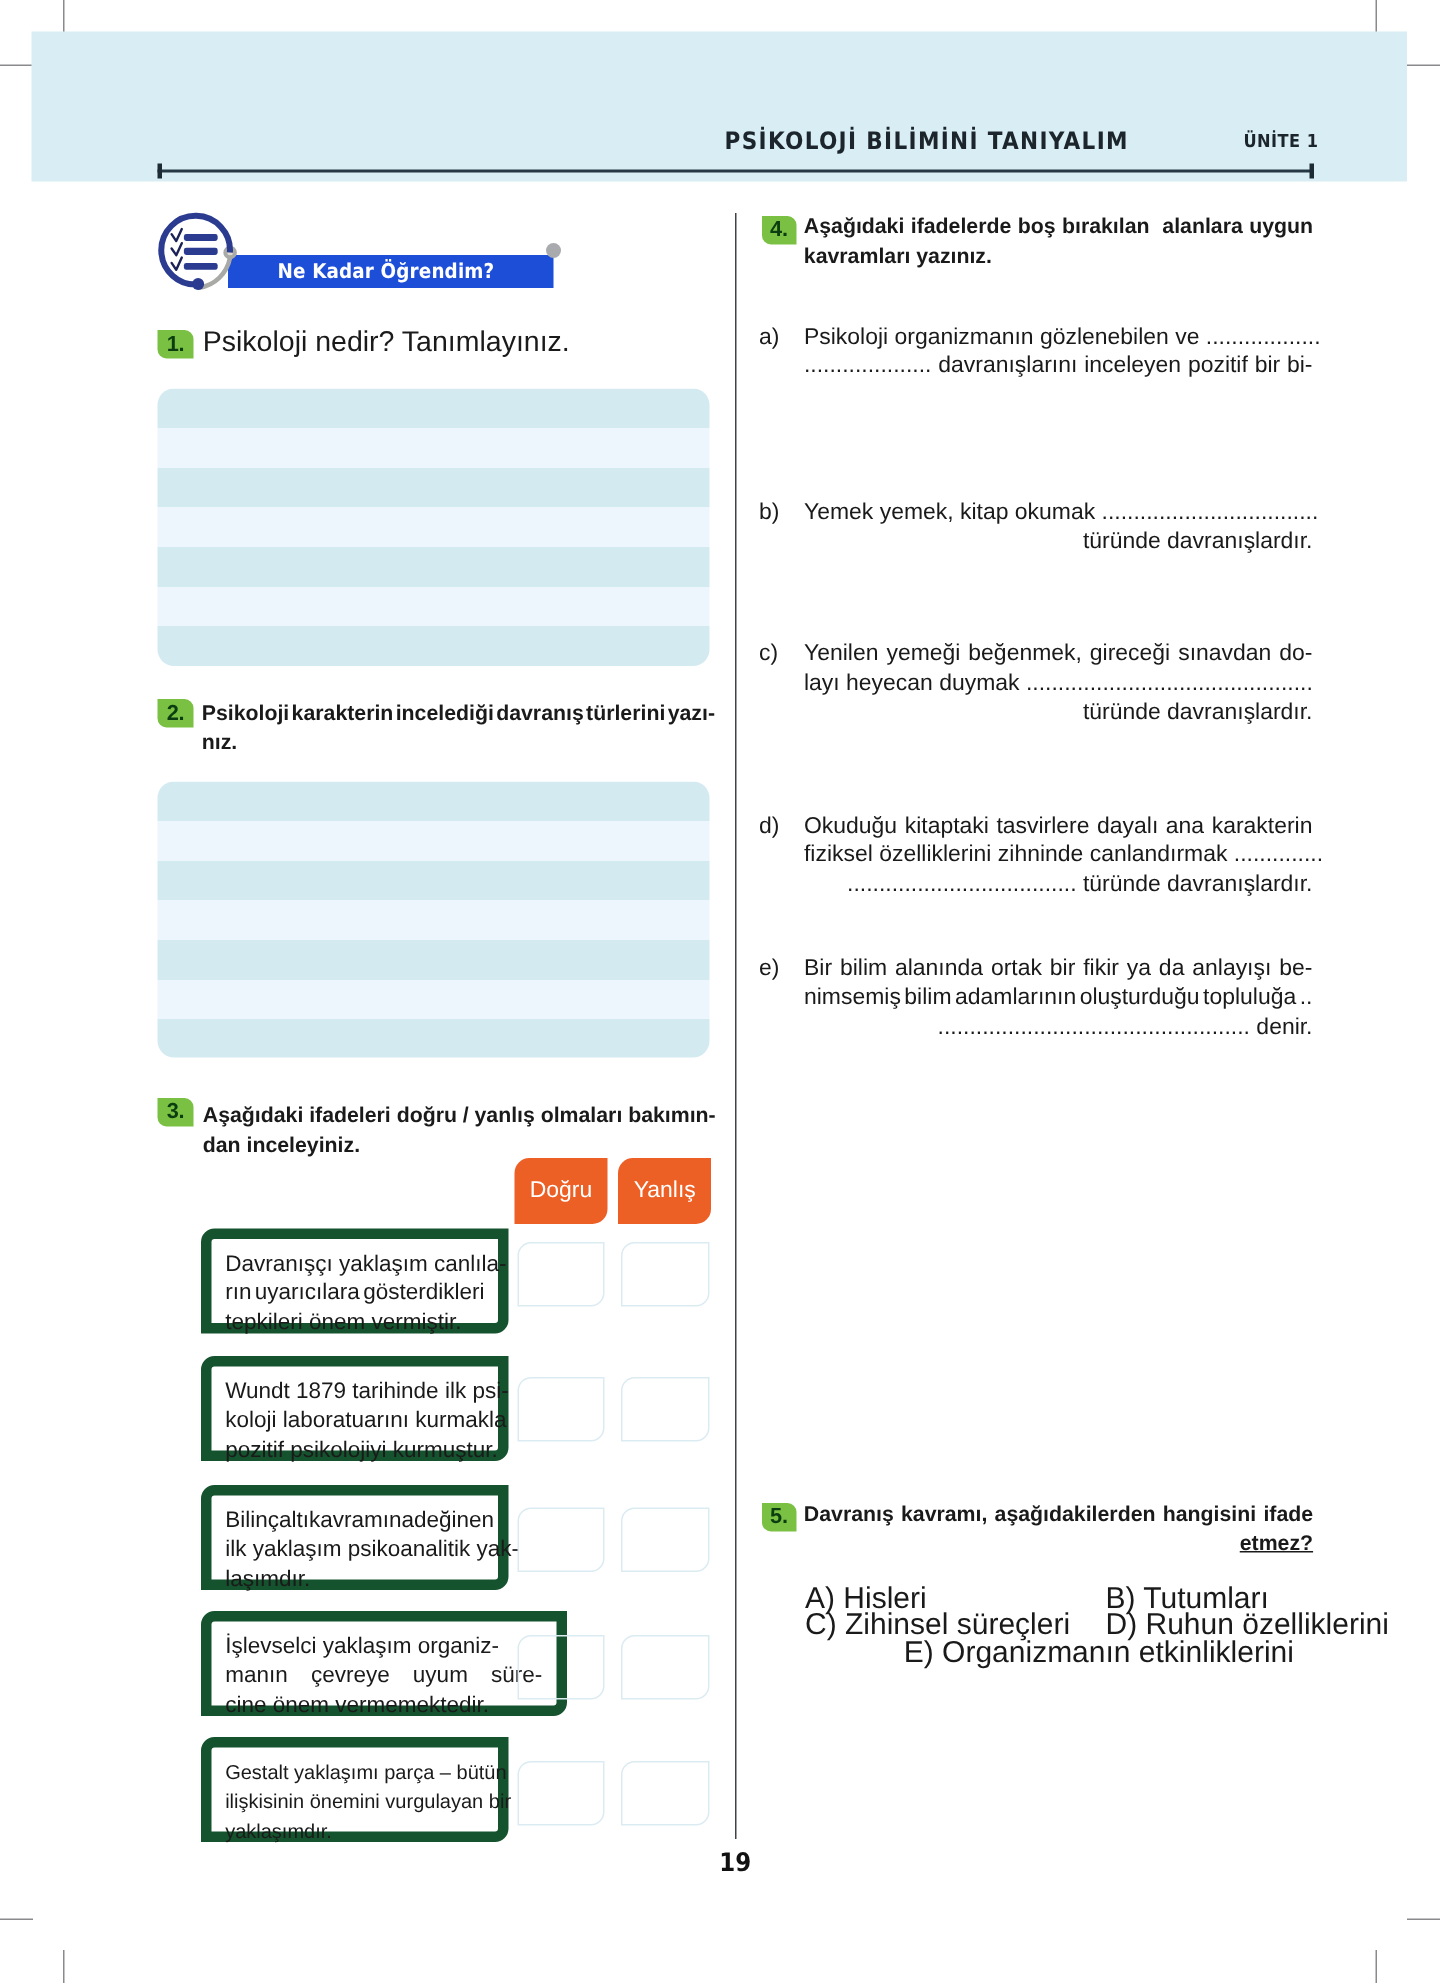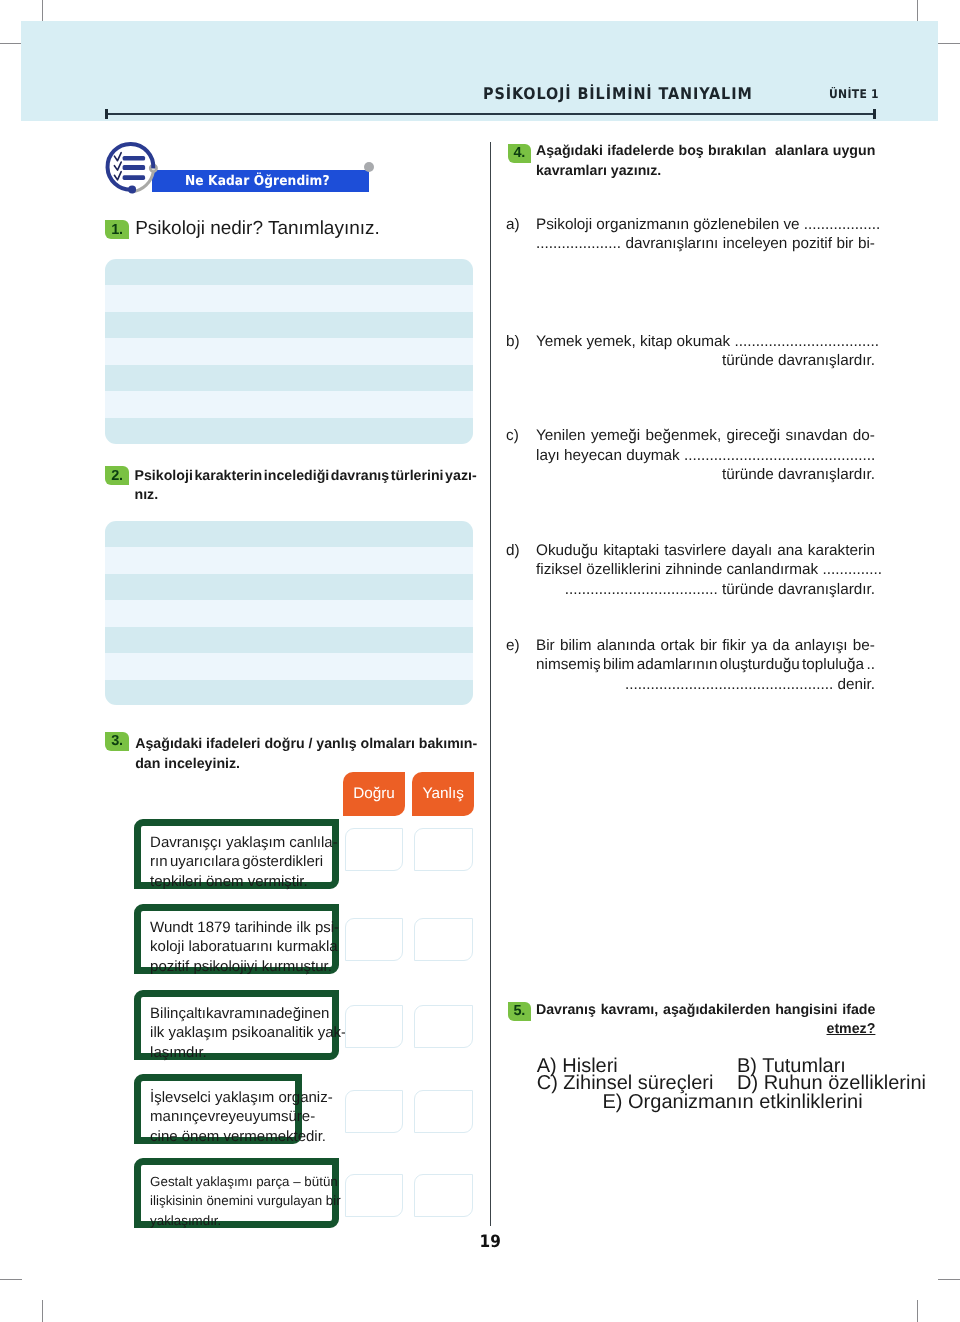--- a/index.html
+++ b/index.html
@@ -214,21 +214,21 @@
       </div>
       <div class="tfcell" style="left: 344.5px; top: 918px;"></div>
       <div class="tfcell" style="left: 414px; top: 918px;"></div>
       <div class="tfstmt" style="left: 133.6px; top: 990px; width: 205.5px; height: 70px;">
         <div class="ln ln-j"><span>Bilinçaltı</span><span>kavramına</span><span>değinen</span></div>
         <div class="ln">ilk yaklaşım psikoanalitik yak-</div>
         <div class="ln">laşımdır.</div>
       </div>
       <div class="tfcell" style="left: 344.5px; top: 1005px;"></div>
       <div class="tfcell" style="left: 414px; top: 1005px;"></div>
-      <div class="tfstmt" style="left: 133.6px; top: 1074px; width: 168px; height: 70px;">
+      <div class="tfstmt" style="left: 133.6px; top: 1074px; width: 244px; height: 70px;">
         <div class="ln">İşlevselci yaklaşım organiz-</div>
         <div class="ln ln-j"><span>manın</span><span>çevreye</span><span>uyum</span><span>süre-</span></div>
         <div class="ln">cine önem vermemektedir.</div>
       </div>
       <div class="tfcell" style="left: 344.5px; top: 1090px;"></div>
       <div class="tfcell" style="left: 414px; top: 1090px;"></div>
       <div class="tfstmt" style="left: 133.6px; top: 1158px; width: 205.5px; height: 70px; font-size: 13.35px;">
         <div class="ln">Gestalt yaklaşımı parça – bütün</div>
         <div class="ln">ilişkisinin önemini vurgulayan bir</div>
         <div class="ln">yaklaşımdır.</div>

